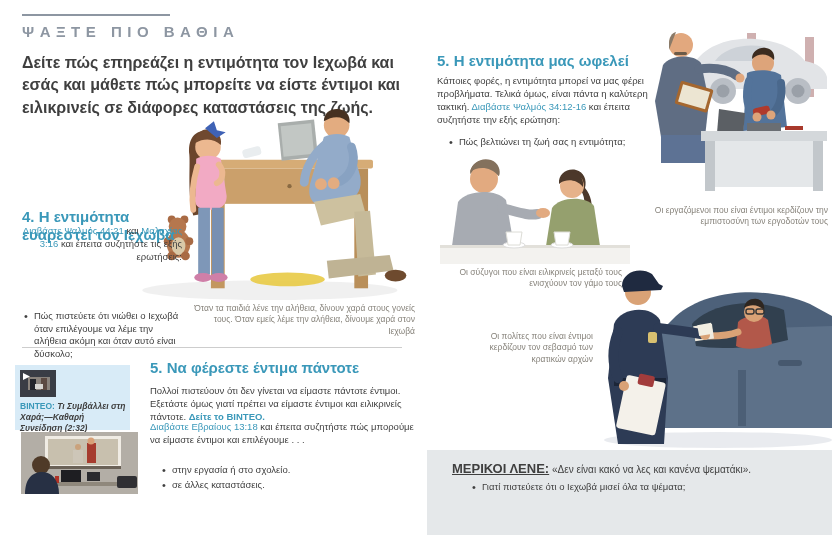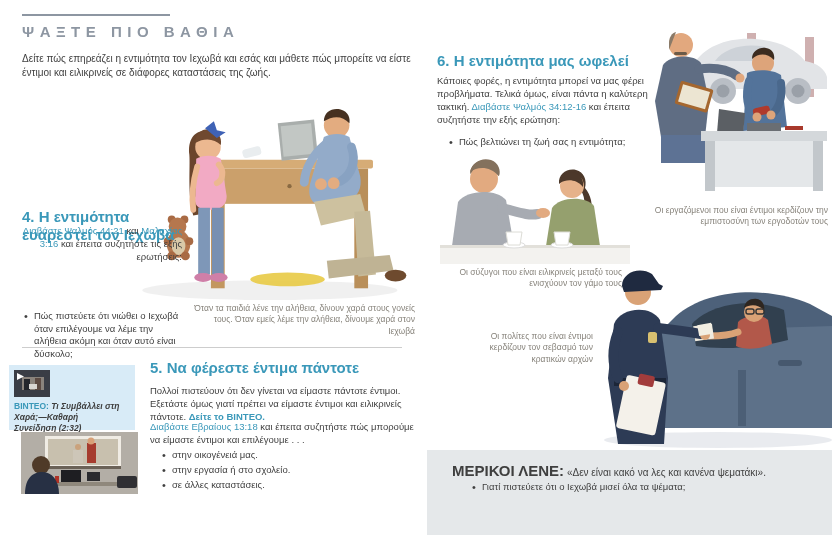--- a/index.html
+++ b/index.html
@@ -3,21 +3,21 @@
 <meta charset="utf-8">
 <style>
   html,body{margin:0;padding:0;background:#fff;}
   .page{position:relative;width:832px;height:535px;background:#fff;overflow:hidden;
         font-family:"Liberation Sans",sans-serif;color:var(--body_text,#3f3f3f);}
   .abs{position:absolute;}
   
   .kicker-rule{left:22px;top:14px;width:148px;height:2px;background:var(--kicker,#8d96a2);}
   .kicker{left:22px;top:23px;font-size:15px;font-weight:bold;letter-spacing:5.5px;color:var(--kicker,#8d96a2);}
   
-  .intro{left:22px;top:52px;width:392px;font-size:10px;font-weight:normal;line-height:1.4;margin:0;}
+  .intro{left:22px;top:52px;width:392px;font-size:16px;font-weight:bold;line-height:1.4;margin:0;}
   
   .h{font-weight:bold;color:var(--accent,#3a98b9);margin:0;line-height:1.18;}
   .h-s4{left:22px;top:180px;width:160px;font-size:15px;margin-top:28px;}
   .h-s5{left:150px;top:359px;width:270px;font-size:15px;}
   .h-s6{left:437px;top:52px;width:240px;font-size:15px;}
   
   .body{font-size:9.5px;line-height:1.38;margin:0;}
   .s4-lead{left:22px;top:224px;width:160px;text-align:right;}
   .s5-para{left:150px;top:384px;width:274px;}
   .s5-lead{left:150px;top:420px;width:274px;}
@@ -35,31 +35,31 @@
   .b-s6-1{left:449px;top:136px;width:215px;}
   
   .caption{font-size:8.5px;line-height:1.35;color:var(--caption_text,#87837b);margin:0;text-align:right;}
   .cap-family{left:190px;top:303px;width:225px;}
   .cap-workers{left:620px;top:205px;width:208px;}
   .cap-spouses{left:432px;top:267px;width:190px;}
   .cap-citizens{left:463px;top:331px;width:130px;}
   
   .divider{left:22px;top:347px;width:380px;height:1px;background:#cdcdcd;}
   
-  .videobox{left:9px;top:365px;width:126px;height:65px;background:var(--video_box_bg,#d8ebf7);cursor:pointer;}
+  .videobox{left:15px;top:365px;width:115px;height:65px;background:var(--video_box_bg,#d8ebf7);cursor:pointer;}
   .vthumb{position:absolute;left:5px;top:5px;width:36px;height:27px;display:block;}
   .vcap{position:absolute;left:5px;top:36px;width:108px;font-size:8.5px;line-height:1.3;margin:0;}
   .vlabel{color:var(--accent,#3a98b9);font-weight:bold;}
   .vtitle{font-style:italic;font-weight:bold;color:#3f3f3f;}
   
   .officephoto{left:21px;top:432px;width:117px;height:62px;display:block;}
   
   .somesay{left:427px;top:450px;width:405px;height:85px;background:var(--some_say_bg,#e5e8ea);}
   .ss-lead{position:absolute;left:25px;top:10px;width:360px;font-size:10px;line-height:1.4;margin:0;}
-  .ss-label{font-weight:bold;font-size:15px;}
+  .ss-label{font-weight:bold;font-size:13px;text-decoration:underline;}
   .ss-bullet{left:45px;top:31px;width:340px;font-size:9.5px;}
   .somesay .ss-bullet{position:absolute;}
   
   .illus{display:block;}
   .il-family{left:110px;top:86px;width:305px;height:218px;}
   .il-mech{left:635px;top:5px;width:197px;height:190px;}
   .il-couple{left:440px;top:142px;width:190px;height:122px;}
   .il-police{left:588px;top:228px;width:244px;height:222px;}
 </style>
 </head>
@@ -131,21 +131,20 @@
   <p class="abs caption cap-family">Όταν τα παιδιά λένε την αλήθεια, δίνουν χαρά στους γονείς τους. Όταν εμείς λέμε την αλήθεια, δίνουμε χαρά στον Ιεχωβά</p>
 
   <div class="abs divider"></div>
 
   <h2 class="abs h h-s5">5. Να φέρεστε έντιμα πάντοτε</h2>
 
   <p class="abs body s5-para"><span>Πολλοί πιστεύουν ότι δεν γίνεται να είμαστε πάντοτε έντιμοι. Εξετάστε όμως γιατί πρέπει να είμαστε έντιμοι και ειλικρινείς πάντοτε. </span><span class="link link-b">Δείτε το ΒΙΝΤΕΟ.</span></p>
 
   <p class="abs body s5-lead"><span class="link">Διαβάστε Εβραίους 13:18</span><span> και έπειτα συζητήστε πώς μπορούμε να είμαστε έντιμοι και επιλέγουμε . . .</span></p>
 
-  <div class="bullet b-s5-1"><span>στην οικογένειά μας.</span></div>
   <div class="bullet b-s5-2"><span>στην εργασία ή στο σχολείο.</span></div>
   <div class="bullet b-s5-3"><span>σε άλλες καταστάσεις.</span></div>
 
   <div class="abs videobox">
     <svg class="vthumb" viewBox="0 0 36 27" aria-hidden="true">
       <rect width="36" height="27" fill="#3a3d45"></rect>
       <rect x="8" y="7" width="22" height="13" fill="#8a837c"></rect>
       <rect x="10" y="9" width="6" height="11" fill="#23252b"></rect>
       <rect x="21" y="8" width="6" height="12" fill="#5c4a42"></rect>
       <rect x="15" y="14" width="8" height="5" fill="#d8d6d2"></rect>
@@ -165,21 +164,21 @@
     <rect x="24" y="34" width="76" height="3" fill="#6b6257"></rect>
     <rect x="40" y="38" width="20" height="13" fill="#1e1e22"></rect>
     <rect x="66" y="40" width="13" height="9" fill="#2a2a2e"></rect>
     <rect x="36" y="50" width="60" height="4" fill="#8f887c"></rect>
     <rect x="34" y="44" width="4" height="7" fill="#b03226"></rect>
     <rect x="96" y="44" width="20" height="12" rx="2" fill="#2f2f33"></rect>
     <circle cx="20" cy="33" r="9" fill="#4f3a28"></circle>
     <path d="M4 62 C4 46 12 40 21 40 C31 40 38 48 38 62 Z" fill="#273044"></path>
   </svg>
 
-  <h2 class="abs h h-s6">6. Η εντιμότητα μας ωφελεί</h2>
+  <h2 class="abs h h-s6">5. Η εντιμότητα μας ωφελεί</h2>
 
   <p class="abs body s6-lead"><span>Κάποιες φορές, η εντιμότητα μπορεί να μας φέρει προβλήματα. Τελικά όμως, είναι πάντα η καλύτερη τακτική. </span><span class="link">Διαβάστε Ψαλμός 34:12-16</span><span> και έπειτα συζητήστε την εξής ερώτηση:</span></p>
 
   <div class="bullet b-s6-1"><span>Πώς βελτιώνει τη ζωή σας η εντιμότητα;</span></div>
 
   <svg class="abs illus il-mech" viewBox="0 0 197 190" aria-hidden="true">
     <rect x="112" y="28" width="9" height="66" fill="#c7a2a2" opacity="0.85"></rect>
     <rect x="170" y="32" width="9" height="60" fill="#c7a2a2" opacity="0.85"></rect>
     <path d="M58 60 C70 40 95 32 120 34 C145 36 160 44 170 56 C182 58 190 64 192 72 L192 84 L56 84 C54 74 54 66 58 60 Z" fill="#e2e4e7"></path>
     <path d="M80 56 C90 42 112 38 130 42 L138 56 Z" fill="#cdd2d8"></path>

